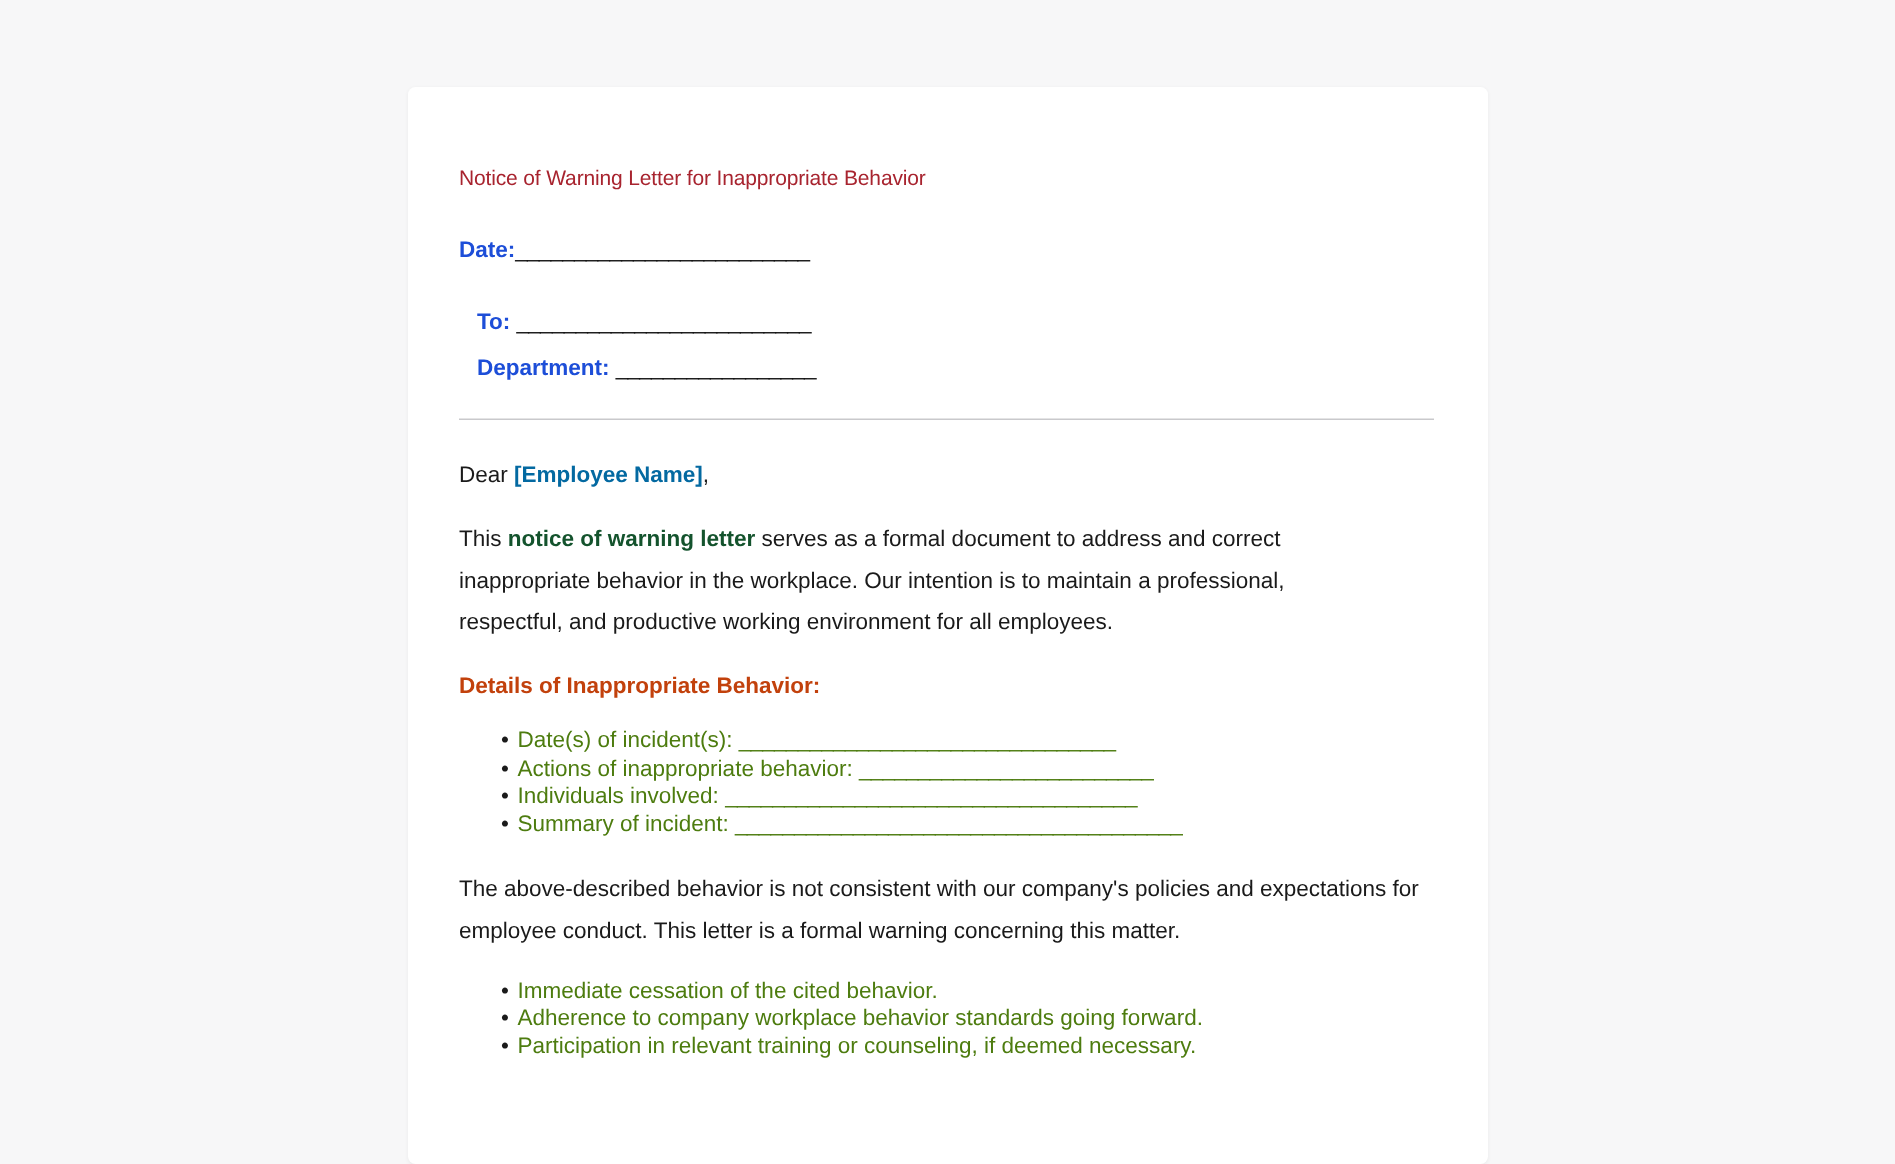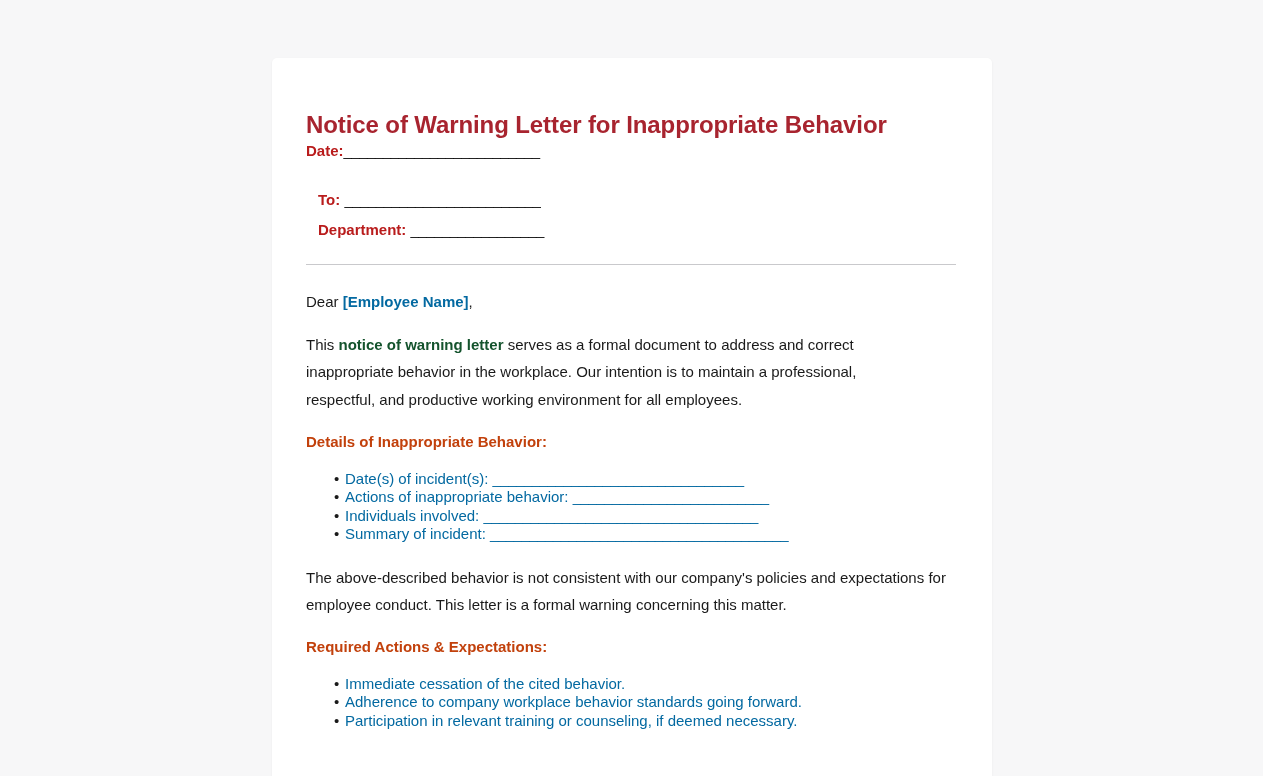--- a/index.html
+++ b/index.html
@@ -27,37 +27,38 @@
     width: 720px;
     min-height: 718px;
     background: #ffffff;
     border-radius: 5px;
     box-shadow: 0 1px 3px rgba(0,0,0,0.055);
     padding: 52px 34px 40px 34px;
   }
 
   
   .doc-title {
-    font-size: 24px;
-    font-weight: bold;
+    font-size: 14px;
+    font-weight: normal;
     color: #a8242f;
     letter-spacing: -0.1px;
     line-height: 1.25;
+    margin-bottom: 28px;
   }
 
   
   .field-row {
     font-size: 15px;
     color: #111111;
     line-height: 1.5;
     white-space: nowrap;
   }
   .field-row .field-label {
     font-weight: bold;
-    color: #b91c1c;
+    color: #1d4ed8;
   }
   .field-row .field-blank {
     color: #111111;
     letter-spacing: -0.5px;
   }
 
   .field-date { margin-bottom: 26px; }
   .field-group .field-row { margin-bottom: 8px; margin-left: 12px; }
   .field-group .field-row:last-child { margin-bottom: 0; }
 
@@ -101,21 +102,21 @@
 
   
   .bullet-list {
     list-style: none;
     margin: 0 0 18px 0;
     padding: 0;
   }
   .bullet-list li {
     position: relative;
     font-size: 15px;
-    color: #0369a1;
+    color: #4d7c0f;
     line-height: 18.5px;
     padding-left: 39px;
     white-space: nowrap;
   }
   .bullet-list li::before {
     content: "\2022";
     position: absolute;
     left: 28px;
     top: 0;
     font-size: 15px;
@@ -172,21 +173,20 @@
       <li>
         <span>Individuals involved: </span><span class="field-blank">___________________________________</span>
       </li>
       <li>
         <span>Summary of incident: </span><span class="field-blank">______________________________________</span>
       </li>
     </ul>
 
     <p class="body-para para-wide">The above-described behavior is not consistent with our company's policies and expectations for employee conduct. This letter is a formal warning concerning this matter.</p>
 
-    <h2 class="section-heading">Required Actions &amp; Expectations:</h2>
 
     <ul class="bullet-list">
       <li>Immediate cessation of the cited behavior.</li>
       <li>Adherence to company workplace behavior standards going forward.</li>
       <li>Participation in relevant training or counseling, if deemed necessary.</li>
     </ul>
 
   </div>
 </div>
 

